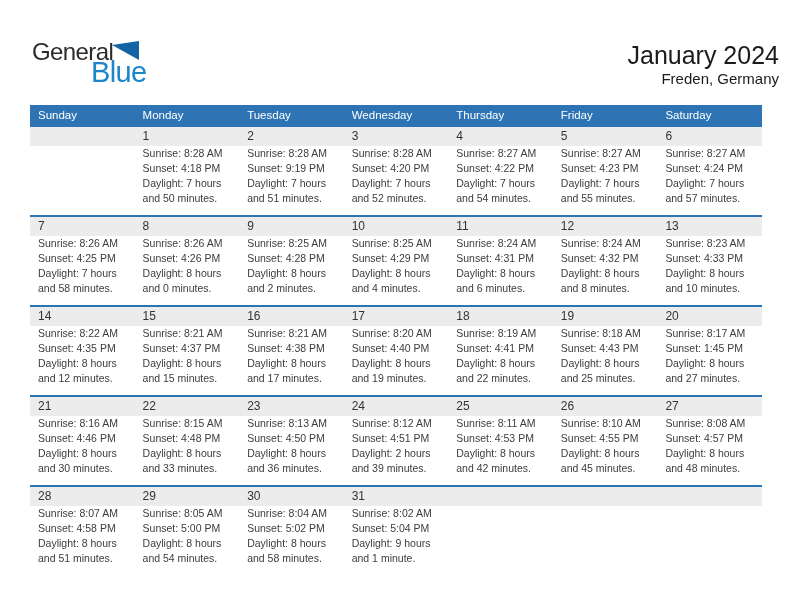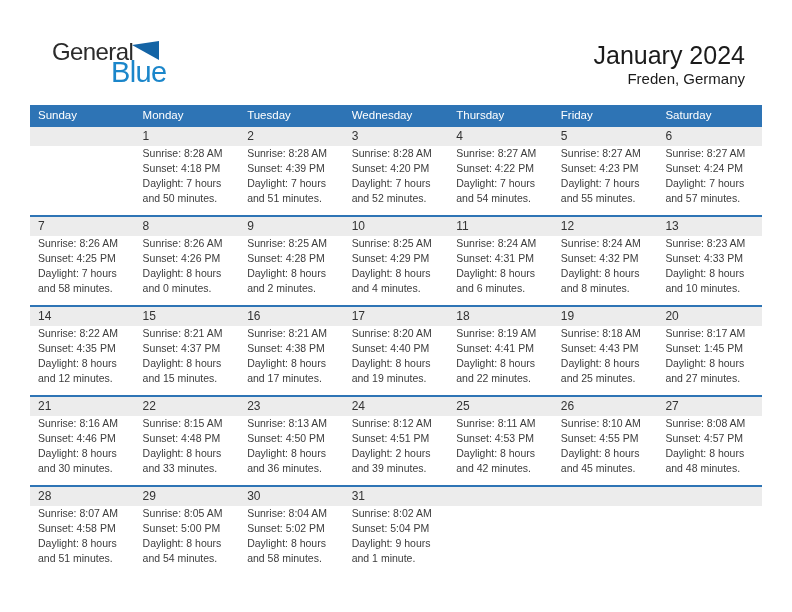--- a/index.html
+++ b/index.html
@@ -1,28 +1,28 @@
 <!DOCTYPE html>
 <html><head>
 <meta charset="utf-8">
 <style>
   html,body{margin:0;padding:0;background:#ffffff;}
   body{width:792px;height:612px;font-family:"Liberation Sans", sans-serif;position:relative;overflow:hidden;}
   .page{position:absolute;inset:0;background:#fff;}
 
   
-  .brand{position:absolute;left:32px;top:40px;width:130px;margin-left:20px;}
+  .brand{position:absolute;left:32px;top:40px;width:130px;}
   .brand-row1{display:flex;align-items:flex-start;line-height:1;}
   .brand-general{font-size:24px;color:#2b2b2b;letter-spacing:-0.6px;}
   .brand-tri{margin-left:-1px;margin-top:1px;}
   .brand-row2{margin:-7px 0 0 59px;line-height:1;}
   .brand-blue{font-size:29px;color:#1b86ca;letter-spacing:-0.6px;}
 
   
-  .titles{position:absolute;right:47px;top:42px;text-align:right;}
+  .titles{position:absolute;right:13px;top:42px;text-align:right;}
   .month-title{font-size:25px;font-weight:400;color:#1b1b1b;margin:0;line-height:1.1;}
   .location{font-size:15px;font-weight:400;color:#1b1b1b;}
 
   
   table.cal{position:absolute;left:30px;top:105px;width:732px;border-collapse:collapse;table-layout:fixed;}
   table.cal th{background:#2e74b5;color:#ffffff;font-weight:400;font-size:11.5px;text-align:left;
     height:21px;padding:0 0 0 8px;box-sizing:border-box;}
   tr.week{border-top:2px solid #2e74b5;}
   tr.week td{vertical-align:top;padding:0;height:88px;}
   .date-band{background:#ececec;height:19px;line-height:19px;font-size:12px;color:#333333;padding-left:8px;}
@@ -72,21 +72,21 @@
         </td>
         <td>
           <div class="date-band">1</div>
           <div class="detail first">Sunrise: 8:28 AM</div>
           <div class="detail">Sunset: 4:18 PM</div>
           <div class="detail">Daylight: 7 hours and 50 minutes.</div>
         </td>
         <td>
           <div class="date-band">2</div>
           <div class="detail first">Sunrise: 8:28 AM</div>
-          <div class="detail">Sunset: 4:39 PM</div>
+          <div class="detail">Sunset: 9:19 PM</div>
           <div class="detail">Daylight: 7 hours and 51 minutes.</div>
         </td>
         <td>
           <div class="date-band">3</div>
           <div class="detail first">Sunrise: 8:28 AM</div>
           <div class="detail">Sunset: 4:20 PM</div>
           <div class="detail">Daylight: 7 hours and 52 minutes.</div>
         </td>
         <td>
           <div class="date-band">4</div>

